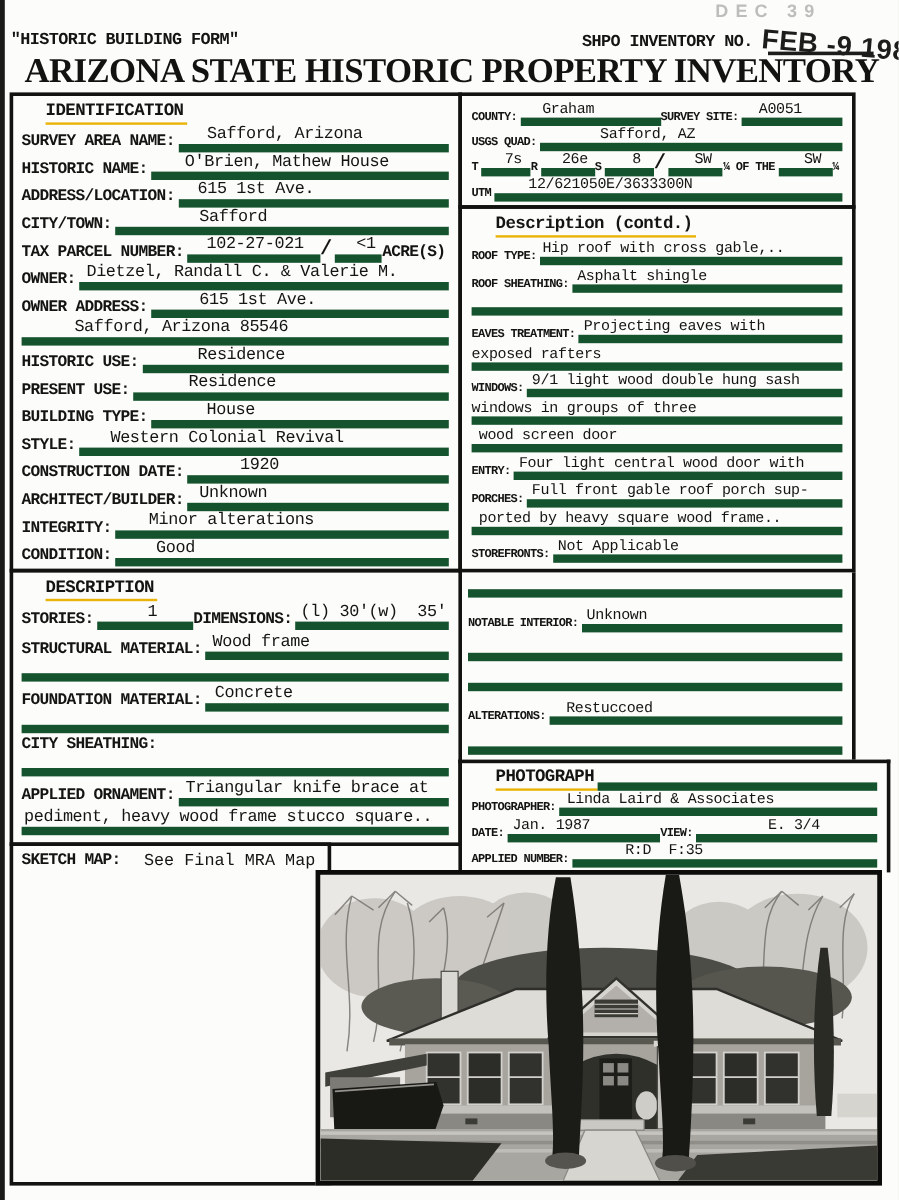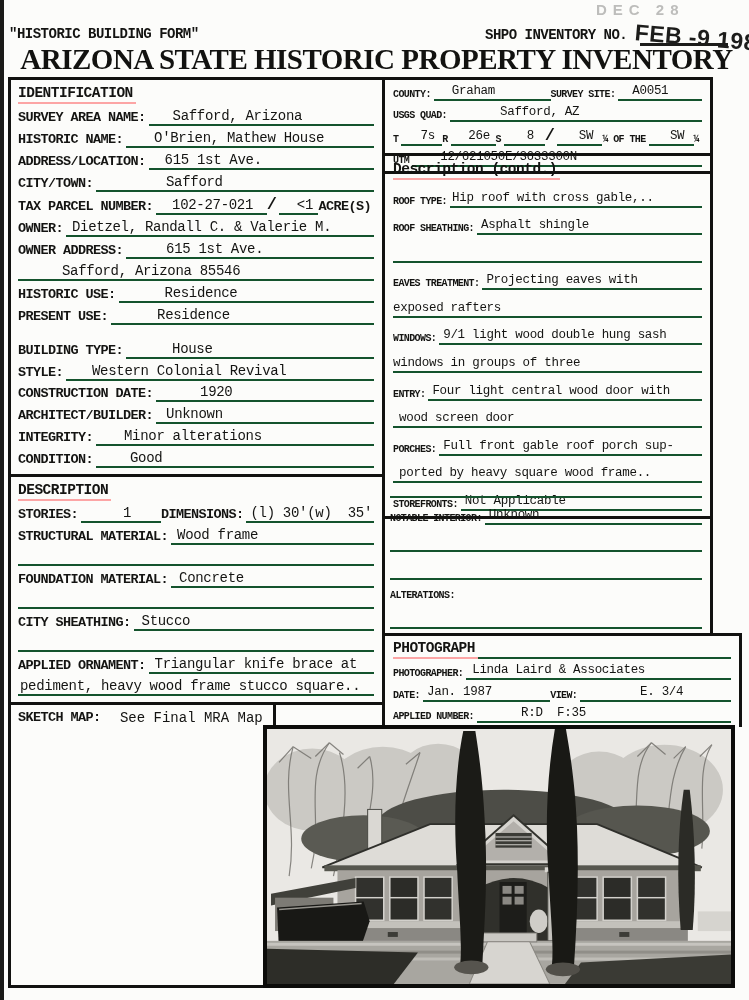--- a/index.html
+++ b/index.html
@@ -18,80 +18,80 @@
   .page-title{position:absolute;left:8px;right:4px;top:43px;text-align:center;
               font:700 29px "Liberation Serif","DejaVu Serif",serif;letter-spacing:-0.5px;color:#121210;z-index:3;white-space:nowrap;}
 
   
   .fbox{position:absolute;box-sizing:border-box;border:3px solid #121210;display:flex;flex-direction:column;
         justify-content:space-between;padding:5px 8px 6px 7px;background:transparent;}
   #sec-identification{left:8px;top:77px;width:377px;height:400px;}
   #sec-description{left:8px;top:474px;width:377px;height:231px;}
   #sec-sketch{left:8px;top:702px;width:268px;height:286px;justify-content:flex-start;}
   #sec-county{left:382px;top:77px;width:331px;height:97px;padding:4px 8px;}
-  #sec-contd{left:382px;top:153px;width:331px;height:366px;padding:5px 8px;}
+  #sec-contd{left:382px;top:171px;width:331px;height:306px;padding:5px 8px;}
   #sec-interior{left:382px;top:477px;width:331px;height:156px;border:none;border-right:3px solid #121210;padding:4px 8px;}
   #sec-photobox{left:382px;top:633px;width:360px;height:94px;border-bottom:none;padding:4px 8px;}
 
   
   .frow{display:flex;align-items:flex-end;white-space:pre;}
   .sl{font:700 13.5px "Liberation Mono","DejaVu Sans Mono",monospace;letter-spacing:-0.6px;padding:0 3px 1px 0;}
   .sv{flex:1;font:400 14px "Liberation Mono","DejaVu Sans Mono",monospace;letter-spacing:-0.3px;
-      border-bottom:2px solid #14532d;padding:0 2px 0 14px;min-height:17px;box-sizing:border-box;}
+      border-bottom:7px solid #14532d;padding:0 2px 0 14px;min-height:17px;box-sizing:border-box;}
   .sp{font:400 14px "Liberation Mono","DejaVu Sans Mono",monospace;padding-left:8px;}
   .sh{font:700 14.5px "Liberation Mono","DejaVu Sans Mono",monospace;letter-spacing:-0.5px;
-      border-bottom:2px solid #fca5a5;padding:0 3px 1px 0;align-self:flex-start;}
+      border-bottom:2px solid #eab308;padding:0 3px 1px 0;align-self:flex-start;margin-left:20px;}
   .col-r .sv{font-size:12.5px;}
   .col-r .sl{font-size:10px;}
 
   
   .photo-frame{position:absolute;left:263px;top:725px;width:472px;height:263px;box-sizing:border-box;
                border:4px solid #0c0c0a;background:#eae8e4;z-index:4;}
   .photo-frame svg{display:block;width:100%;height:100%;}
 </style>
 </head>
 <body>
 
 <div class="page">
   <div class="scan-edge"></div>
 
   <div class="form-label">"HISTORIC BUILDING FORM"</div>
   <div class="shpo-label">SHPO INVENTORY NO.</div>
   <div class="shpo-line"></div>
-  <div class="stamp-faded">DEC 28</div>
+  <div class="stamp-faded">DEC 39</div>
   <div class="stamp-date">FEB -9 1988</div>
   <div class="page-title">ARIZONA STATE HISTORIC PROPERTY INVENTORY</div>
 
   <div class="fbox" id="sec-identification">
       <div class="frow"><span class="sh">IDENTIFICATION</span></div>
       <div class="frow"><span class="sl">SURVEY AREA NAME:</span><span class="sv" style="padding-left: 24px;">Safford, Arizona</span></div>
       <div class="frow"><span class="sl">HISTORIC NAME:</span><span class="sv" style="padding-left: 28px;">O'Brien, Mathew House</span></div>
       <div class="frow"><span class="sl">ADDRESS/LOCATION:</span><span class="sv" style="padding-left: 16px;">615 1st Ave.</span></div>
       <div class="frow"><span class="sl">CITY/TOWN:</span><span class="sv" style="padding-left: 70px;">Safford</span></div>
       <div class="frow"><span class="sl">TAX PARCEL NUMBER:</span><span class="sv" style="flex: 1.6 1 0%; padding-left: 16px;">102-27-021</span><span class="sl" style="font-size: 17px;">/</span><span class="sv" style="flex: 0.4 1 0%; text-align: center;">&lt;1</span><span class="sl">ACRE(S)</span></div>
       <div class="frow"><span class="sl">OWNER:</span><span class="sv" style="padding-left: 6px;">Dietzel, Randall C. &amp; Valerie M.</span></div>
       <div class="frow"><span class="sl">OWNER ADDRESS:</span><span class="sv" style="padding-left: 40px;">615 1st Ave.</span></div>
       <div class="frow"><span class="sv" style="padding-left: 44px;">Safford, Arizona 85546</span></div>
       <div class="frow"><span class="sl">HISTORIC USE:</span><span class="sv" style="padding-left: 46px;">Residence</span></div>
       <div class="frow"><span class="sl">PRESENT USE:</span><span class="sv" style="padding-left: 46px;">Residence</span></div>
-      <div class="frow"><span class="sl">BUILDING TYPE:</span><span class="sv" style="padding-left: 46px; margin-top: 12px;">House</span></div>
+      <div class="frow"><span class="sl">BUILDING TYPE:</span><span class="sv" style="padding-left: 46px;">House</span></div>
       <div class="frow"><span class="sl">STYLE:</span><span class="sv" style="padding-left: 26px;">Western Colonial Revival</span></div>
       <div class="frow"><span class="sl">CONSTRUCTION DATE:</span><span class="sv" style="padding-left: 44px;">1920</span></div>
       <div class="frow"><span class="sl">ARCHITECT/BUILDER:</span><span class="sv" style="padding-left: 10px;">Unknown</span></div>
       <div class="frow"><span class="sl">INTEGRITY:</span><span class="sv" style="padding-left: 28px;">Minor alterations</span></div>
       <div class="frow"><span class="sl">CONDITION:</span><span class="sv" style="padding-left: 34px;">Good</span></div>
     </div>
   <div class="fbox" id="sec-description">
       <div class="frow"><span class="sh">DESCRIPTION</span></div>
       <div class="frow"><span class="sl">STORIES:</span><span class="sv" style="flex: 0.55 1 0%; text-align: center;">1</span><span class="sl">DIMENSIONS:</span><span class="sv" style="flex: 1 1 0%; padding-left: 4px;">(l) 30'(w)  35'</span></div>
       <div class="frow"><span class="sl">STRUCTURAL MATERIAL:</span><span class="sv" style="padding-left: 6px;">Wood frame</span></div>
       <div class="frow"><span class="sv"></span></div>
       <div class="frow"><span class="sl">FOUNDATION MATERIAL:</span><span class="sv" style="padding-left: 8px;">Concrete</span></div>
       <div class="frow"><span class="sv"></span></div>
-      <div class="frow"><span class="sl">CITY SHEATHING:</span><span class="sv" style="padding-left: 8px;">Stucco</span></div>
+      <div class="frow"><span class="sl">CITY SHEATHING:</span></div>
       <div class="frow"><span class="sv"></span></div>
       <div class="frow"><span class="sl">APPLIED ORNAMENT:</span><span class="sv" style="padding-left: 6px;">Triangular knife brace at</span></div>
       <div class="frow"><span class="sv" style="padding-left: 2px;">pediment, heavy wood frame stucco square..</span></div>
     </div>
   <div class="fbox" id="sec-sketch">
       <div class="frow"><span class="sl">SKETCH MAP:</span><span class="sp"> See Final MRA Map</span></div>
     </div>
 
   <div class="fbox col-r" id="sec-county">
       <div class="frow"><span class="sl">COUNTY:</span><span class="sv" style="flex: 1 1 0%; padding-left: 18px;">Graham</span><span class="sl">SURVEY SITE:</span><span class="sv" style="flex: 0.7 1 0%; text-align: left;">A0051</span></div>
@@ -101,32 +101,32 @@
     </div>
   <div class="fbox col-r" id="sec-contd">
       <div class="frow"><span class="sh">Description (contd.)</span></div>
       <div class="frow"><span class="sl">ROOF TYPE:</span><span class="sv" style="padding-left: 2px;">Hip roof with cross gable,..</span></div>
       <div class="frow"><span class="sl">ROOF SHEATHING:</span><span class="sv" style="padding-left: 4px;">Asphalt shingle</span></div>
       <div class="frow"><span class="sv"></span></div>
       <div class="frow"><span class="sl">EAVES TREATMENT:</span><span class="sv" style="padding-left: 4px;">Projecting eaves with</span></div>
       <div class="frow"><span class="sv" style="padding-left: 0px;">exposed rafters</span></div>
       <div class="frow"><span class="sl">WINDOWS:</span><span class="sv" style="padding-left: 4px;">9/1 light wood double hung sash</span></div>
       <div class="frow"><span class="sv" style="padding-left: 0px;">windows in groups of three</span></div>
+      <div class="frow"><span class="sv" style="padding-left: 6px;">wood screen door</span></div>
       <div class="frow"><span class="sl">ENTRY:</span><span class="sv" style="padding-left: 4px;">Four light central wood door with</span></div>
-      <div class="frow"><span class="sv" style="padding-left: 6px;">wood screen door</span></div>
       <div class="frow"><span class="sl">PORCHES:</span><span class="sv" style="padding-left: 4px;">Full front gable roof porch sup-</span></div>
       <div class="frow"><span class="sv" style="padding-left: 6px;">ported by heavy square wood frame..</span></div>
       <div class="frow"><span class="sl">STOREFRONTS:</span><span class="sv" style="padding-left: 4px;">Not Applicable</span></div>
     </div>
   <div class="fbox col-r" id="sec-interior">
       <div class="frow"><span class="sv"></span></div>
       <div class="frow"><span class="sl">NOTABLE INTERIOR:</span><span class="sv" style="padding-left: 4px;">Unknown</span></div>
       <div class="frow"><span class="sv"></span></div>
       <div class="frow"><span class="sv"></span></div>
-      <div class="frow"><span class="sl">ALTERATIONS:</span></div>
+      <div class="frow"><span class="sl">ALTERATIONS:</span><span class="sv" style="padding-left: 14px;">Restuccoed</span></div>
       <div class="frow"><span class="sv"></span></div>
     </div>
   <div class="fbox col-r" id="sec-photobox">
       <div class="frow"><span class="sh">PHOTOGRAPH</span><span class="sv"></span></div>
       <div class="frow"><span class="sl">PHOTOGRAPHER:</span><span class="sv" style="padding-left: 6px;">Linda Laird &amp; Associates</span></div>
       <div class="frow"><span class="sl">DATE:</span><span class="sv" style="flex: 0.9 1 0%; padding-left: 4px;">Jan. 1987</span><span class="sl">VIEW:</span><span class="sv" style="flex: 1 1 0%; text-align: center;">E. 3/4</span></div>
       <div class="frow"><span class="sl">APPLIED NUMBER:</span><span class="sv" style="padding-left: 44px;">R:D  F:35</span></div>
     </div>
 
   <div class="photo-frame">

